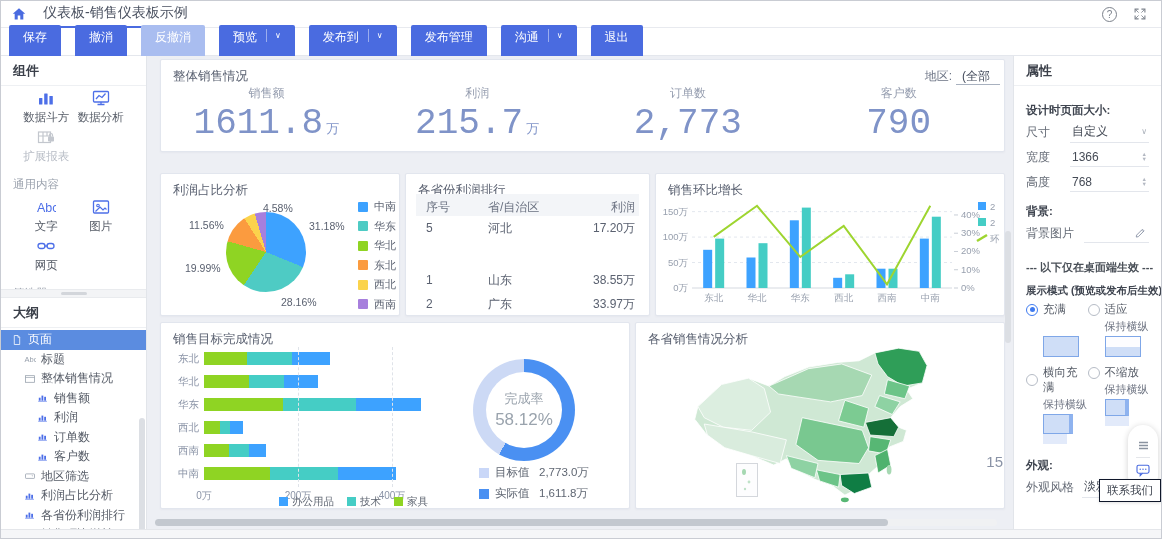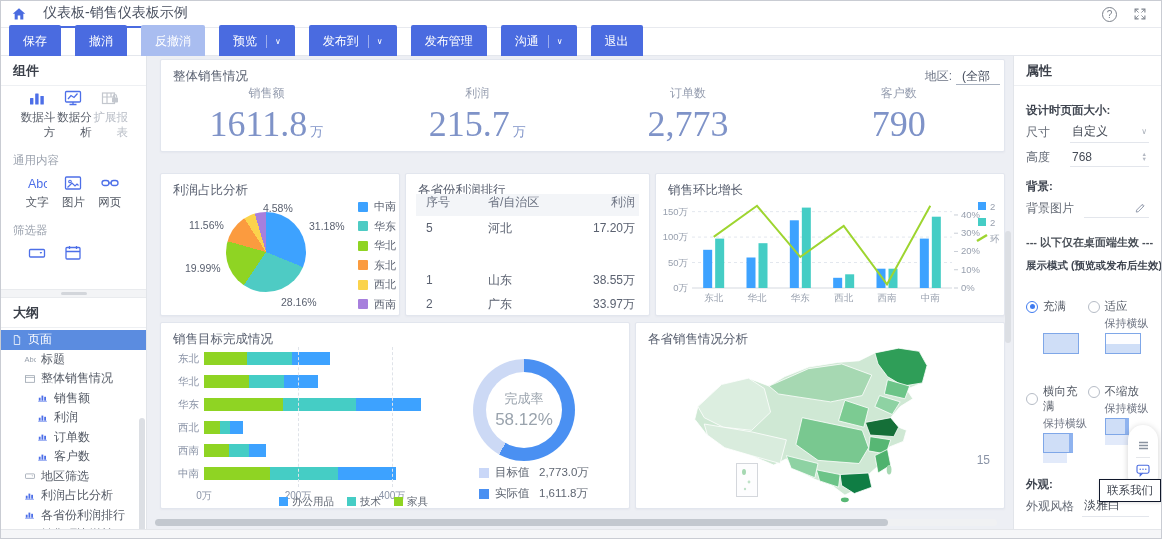--- a/index.html
+++ b/index.html
@@ -9,33 +9,33 @@
 
   
   .titlebar { height:27px; background:#fff; border-bottom:1px solid #e8eaef; display:flex; align-items:center; padding:0 14px 0 10px; flex:0 0 auto; }
   .home-ic { color:#4a6be0; display:flex; margin-right:10px; }
   .title-tab { height:27px; display:flex; align-items:center; border-bottom:2px solid #4a6be0; padding:0 6px; font-size:14px; color:#4a5160; }
   .tb-right { margin-left:auto; display:flex; align-items:center; gap:16px; color:#7c828c; }
   .help-ic { width:15px; height:15px; border:1.3px solid #7c828c; border-radius:50%; font-size:10px; display:flex; align-items:center; justify-content:center; }
 
   
   .toolbar { height:28px; background:#fff; border-bottom:1px solid #e4e7ed; display:flex; align-items:center; gap:14px; padding-left:8px; flex:0 0 auto; }
-  .tbtn { height:34px; background:#4a6be0; color:#fff; font-size:12px; border:none; border-radius:2px; padding:4px 14px; display:flex; align-items:center; cursor:pointer; font-family:inherit; white-space:nowrap; }
+  .tbtn { height:34px; background:#4a6be0; color:#fff; font-size:12px; border:none; border-radius:2px; padding:4px 14px; display:flex; align-items:flex-start; cursor:pointer; font-family:inherit; white-space:nowrap; }
   .tbtn.disabled { background:#a9bdf0; }
   .tbtn .chev { font-size:8px; margin-left:9px; padding-left:8px; border-left:1px solid rgba(255,255,255,.45); height:13px; display:flex; align-items:center; }
 
   
   .body { flex:1 1 auto; display:flex; min-height:0; }
 
   
   .sidebar { width:146px; flex:0 0 auto; background:#fff; border-right:1px solid #e2e5ea; display:flex; flex-direction:column; overflow:hidden; }
   .panel-head { font-size:13px; font-weight:bold; color:#3b404a; padding:6px 12px 5px; border-bottom:1px solid #eef0f3; }
   .comp-panel { height:233px; overflow:hidden; flex:0 0 auto; }
   .comp-sec-label { font-size:11.5px; color:#9aa1ad; padding:7px 12px 3px; }
-  .comp-grid { display:grid; grid-template-columns:repeat(3,1fr); padding:2px 18px 6px; row-gap:2px;text-align:right; }
+  .comp-grid { display:grid; grid-template-columns:repeat(2,1fr); padding:2px 18px 6px; row-gap:2px; }
   .comp-item { display:flex; flex-direction:column; align-items:center; gap:2px; font-size:11.5px; color:#555b66; cursor:pointer; }
   .comp-item .cicon { color:#4d6fe8; height:20px; display:flex; align-items:flex-end; }
   .comp-item.disabled { color:#b8bdc6; }
   .comp-item.disabled .cicon { color:#c3c7ce; }
   .splitter { height:9px; background:#f3f4f6; border-top:1px solid #e9ebee; border-bottom:1px solid #e9ebee; display:flex; align-items:center; justify-content:center; flex:0 0 auto; }
   .splitter i { width:26px; height:3px; background:#d3d6db; border-radius:2px; }
   .outline-panel { flex:1 1 auto; position:relative; overflow:hidden; }
   .tree { padding-top:2px; }
   .tree-row { height:19.5px; display:flex; align-items:center; gap:5px; font-size:12px; color:#555b66; white-space:nowrap; cursor:pointer; }
   .tree-row .ticon { display:flex; flex:0 0 auto; }
@@ -48,33 +48,33 @@
   .canvas { flex:1 1 auto; position:relative; background:#edeff4; overflow:hidden; }
   .panel { position:absolute; background:#fff; border:1px solid #e2e6ee; border-radius:2px; box-shadow:0 1px 2px rgba(40,60,100,.04); overflow:hidden; }
   .panel-title { position:absolute; top:8px; left:12px; font-size:12.5px; color:#596070; }
 
   .region-filter { position:absolute; top:8px; right:4px; font-size:12px; color:#6b7384; white-space:nowrap; }
   .region-filter .rv { color:#434b5c; border-bottom:1px solid #a8b1bf; padding:0 10px 1px 6px; margin-left:4px; cursor:pointer; }
 
   .kpi-row { position:absolute; left:0; right:0; top:24px; bottom:6px; display:flex; }
   .kpi { flex:1; display:flex; flex-direction:column; align-items:center; justify-content:center; gap:1px; }
   .kpi-label { font-size:12px; color:#959daf; }
-  .kpi-value { font-size:36px; color:#7f93c8; font-family:Liberation Serif, serif; }
+  .kpi-value { font-size:36px; color:#7f93c8; font-family:Liberation Mono, monospace; }
   .kpi-unit { font-size:13px; margin-left:3px; }
 
   
   .pie-circle { position:absolute; left:65px; top:38px; width:80px; height:80px; border-radius:50%; }
   .pie-label { position:absolute; font-size:10.5px; color:#5a6170; white-space:nowrap; }
   .pie-legend { position:absolute; left:197px; top:25px; display:flex; flex-direction:column; gap:4.5px; }
   .lg-item { display:flex; align-items:center; gap:6px; font-size:11px; color:#5a6170; }
   .lg-item .sq { width:10px; height:10px; border-radius:1px; flex:0 0 auto; }
 
   
   .tbl { position:absolute; left:10px; right:10px; top:20px; font-size:12px; color:#5a6170; }
-  .tbl-hd { display:flex; background:#f3f5f8; height:22px; align-items:flex-start; color:#6a7180; }
+  .tbl-hd { display:flex; background:#f3f5f8; height:22px; align-items:flex-end; color:#6a7180; }
   .tbl-r { display:flex; height:24px; align-items:center; }
   .c1 { width:58px; padding-left:10px; } .c2 { flex:1; padding-left:14px; } .c3 { width:66px; text-align:right; padding-right:4px; }
   .tbl-gap { height:28px; }
 
   .ax { font-size:9.5px; fill:#98a0ae; }
 
   
   .stack-area { position:absolute; left:10px; top:24px; width:285px; height:142px; }
   .srow { display:flex; align-items:center; height:23px; }
   .slabel { width:28px; text-align:right; margin-right:5px; font-size:10.5px; color:#8a93a6; flex:0 0 auto; }
@@ -91,40 +91,40 @@
   .donut::after { content:""; position:absolute; inset:13px; background:#fff; border-radius:50%; }
   .donut-center { position:absolute; inset:0; display:flex; flex-direction:column; align-items:center; justify-content:center; gap:2px; z-index:2; }
   .donut-center .dl { font-size:13px; color:#9aa3ad; }
   .donut-center .dv { font-size:17px; color:#9aa3ad; }
   .donut-legend { position:absolute; left:318px; top:142px; display:flex; flex-direction:column; gap:6px; font-size:11.5px; color:#5f6672; }
   .donut-legend .row { display:flex; align-items:center; }
   .donut-legend .sq { width:10px; height:10px; margin-right:6px; }
   .donut-legend .nm { width:44px; }
 
   
-  .map-note { position:absolute; right:14px; top:130px; font-size:12px; color:#8a93a6;text-align:center; }
+  .map-note { position:absolute; right:1px; top:130px; font-size:15px; color:#8a93a6;text-align:center; }
   .map-inset { position:absolute; left:100px; top:140px; width:22px; height:34px; border:1px solid #d4d7dc; background:#fdfdfe; }
 
   
   .hscroll { position:absolute; left:8px; right:16px; bottom:3px; height:7px; background:#f0f1f3; border-radius:4px; }
   .hscroll i { display:block; width:87%; height:7px; background:#c3c8cf; border-radius:4px; }
   .vscroll { position:absolute; right:2px; top:175px; width:6px; height:112px; background:#dcdfe4; border-radius:3px; }
 
   
   .props { width:148px; flex:0 0 auto; background:#fff; border-left:1px solid #e2e5ea; font-size:12px; color:#555b66; overflow:hidden; }
   .props-body { padding:8px 12px 0; }
   .p-heading { font-weight:bold; color:#3f4550; margin:9px 0 2px; font-size:11.5px; white-space:nowrap; }
   .prop-row { display:flex; align-items:center; height:25px; }
   .p-label { width:44px; flex:0 0 auto; color:#666c77; }
   .p-field { flex:1; border-bottom:1px solid #e3e6ec; display:flex; align-items:center; justify-content:space-between; color:#454b56; padding:1px 2px 2px; min-height:19px; }
   .p-chev { color:#aab0ba; font-size:8px; }
   .stepper { display:flex; flex-direction:column; line-height:5px; font-size:5.5px; color:#b3b8c2; }
   .p-note { text-align:center; font-weight:bold; color:#4a5058; font-size:11px; margin:14px 0 4px; white-space:nowrap; }
   .modes { display:grid; grid-template-columns:1fr 1fr; row-gap:8px; margin-top:4px; }
-  .mode-cell { font-size:11.5px; color:#555b66;margin-top:22px; }
+  .mode-cell { font-size:11.5px; color:#555b66; }
   .radio-line { display:flex; align-items:center; gap:5px; cursor:pointer; }
   .radio { width:12px; height:12px; border-radius:50%; border:1px solid #b6bcc6; flex:0 0 auto; position:relative; background:#fff; }
   .radio.sel { border-color:#3f7bf0; }
   .radio.sel::after { content:""; position:absolute; inset:2.5px; background:#3f7bf0; border-radius:50%; }
   .mode-sub { font-size:11px; color:#707684; margin:2px 0 0 17px; height:14px; }
   .thumb { margin:3px 0 0 17px; position:relative; }
   .thumb .main { border:1px solid #7fa7e8; background:#cfdef7; }
   .thumb.fill .main { width:36px; height:21px; }
   .thumb.fit .main { width:36px; height:21px; background:linear-gradient(#fdfdff 55%, #cfdef7 45%); }
   .thumb.hfill .main { width:30px; height:20px; border-right:4px solid #8fb3ef; }
@@ -682,20 +682,30 @@
       <div class="props-body">
         <div class="p-heading">设计时页面大小:</div>
         <div class="prop-row">
           <span class="p-label">尺寸</span>
           <span class="p-field">
               <span>自定义</span>
               <span class="p-chev">∨</span>
             </span>
         </div>
         <div class="prop-row">
+          <span class="p-label">宽度</span>
+          <span class="p-field">
+              <span>1366</span>
+              <span class="stepper">
+                <i>▲</i>
+                <i>▼</i>
+              </span>
+            </span>
+        </div>
+        <div class="prop-row">
           <span class="p-label">高度</span>
           <span class="p-field">
               <span>768</span>
               <span class="stepper">
                 <i>▲</i>
                 <i>▼</i>
               </span>
             </span>
         </div>
         <div class="p-heading">背景:</div>

